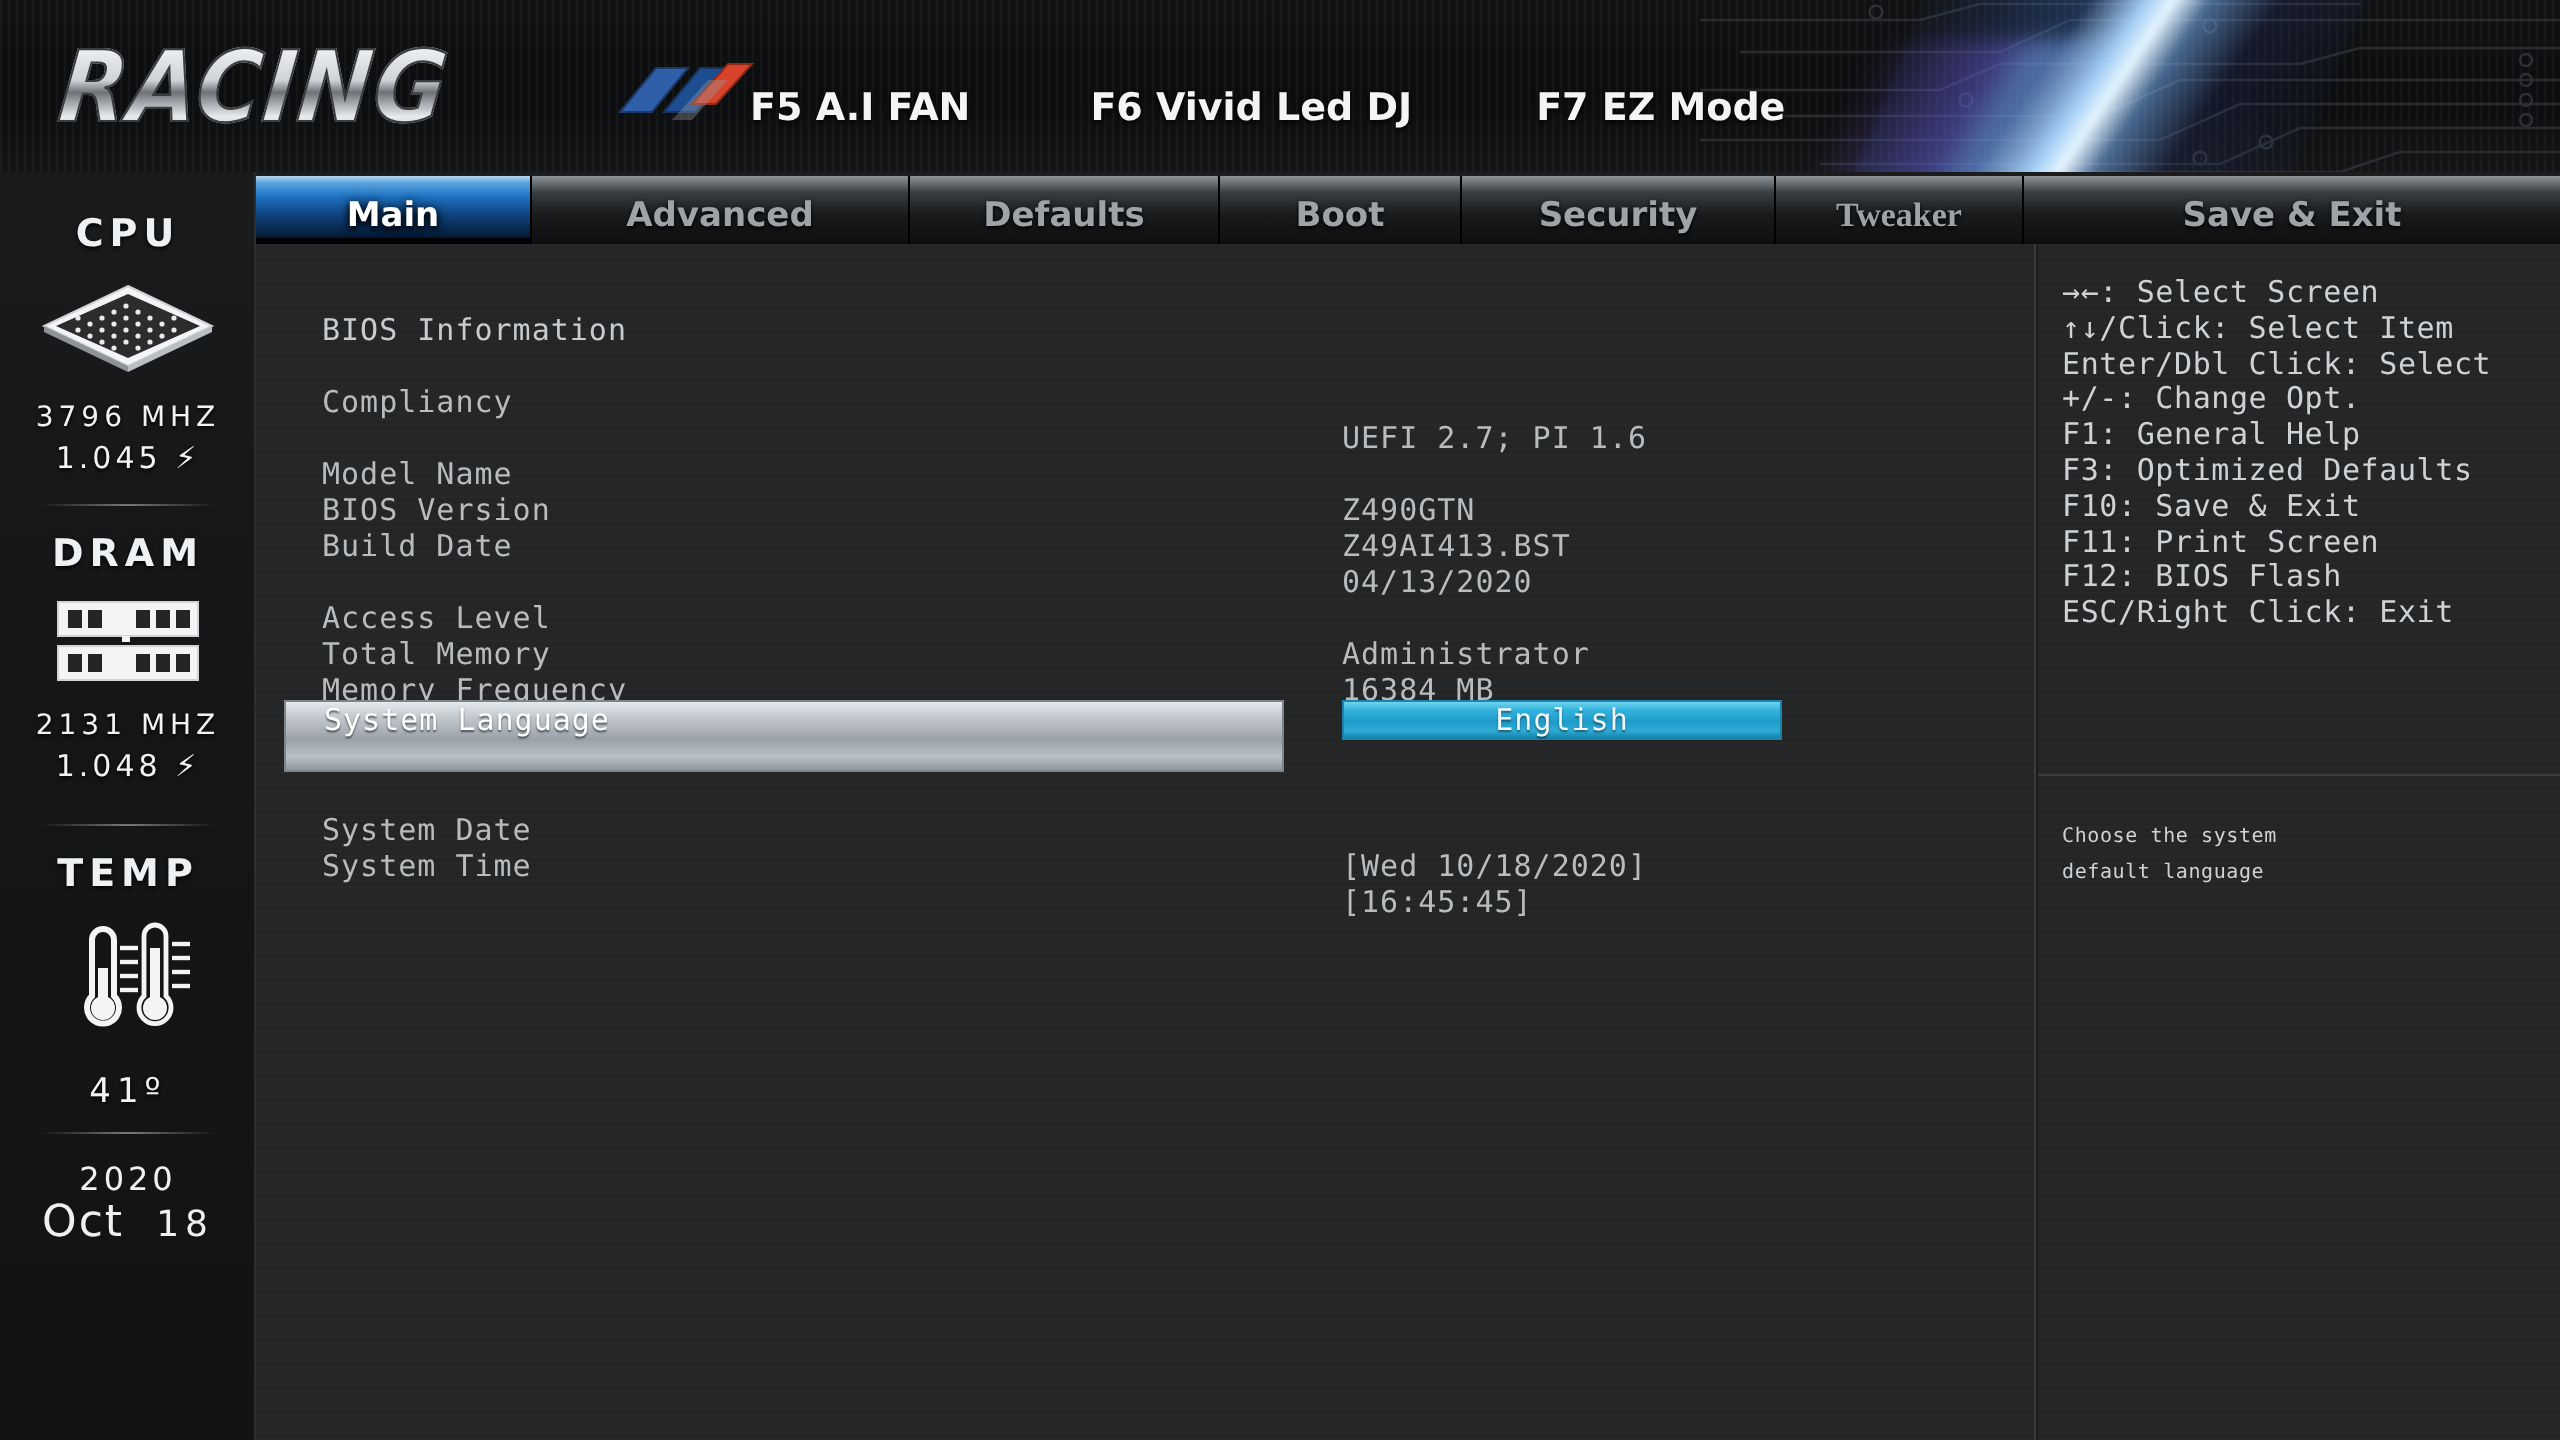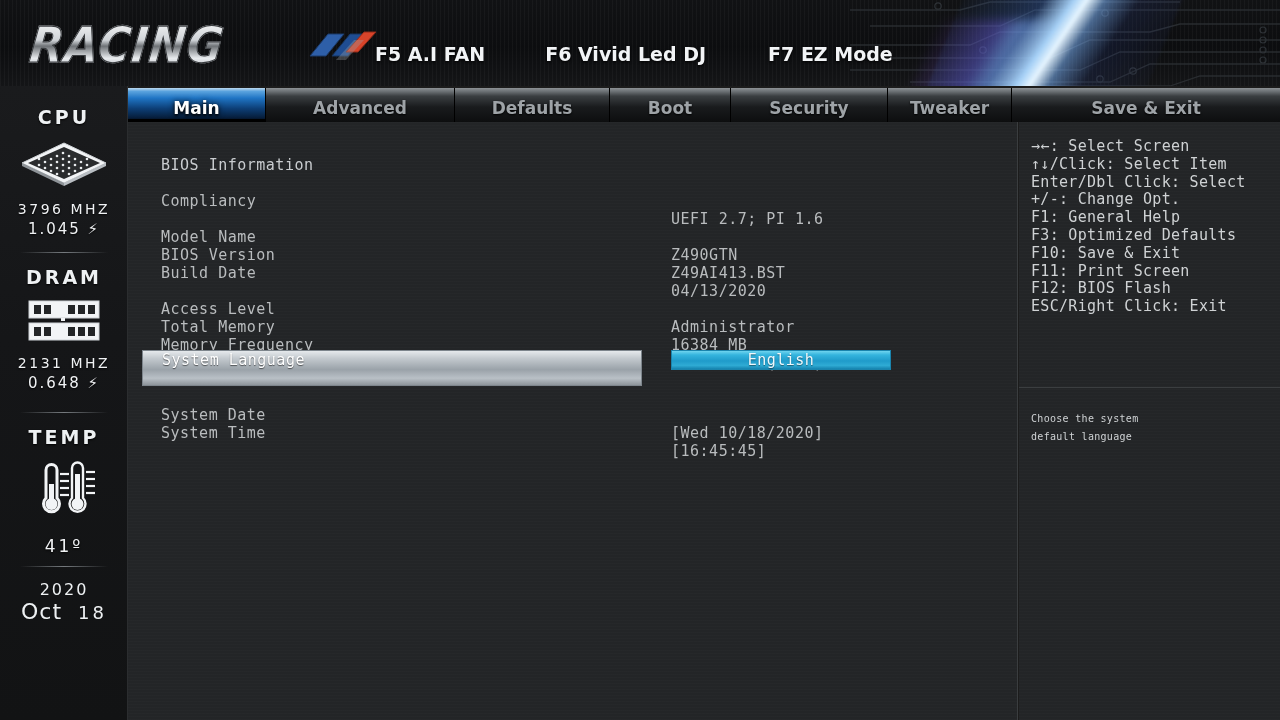--- a/index.html
+++ b/index.html
@@ -92,21 +92,21 @@
     border-right:1px solid #000;
     cursor:pointer;
     background:linear-gradient(180deg,#8d9296 0%,#6c7175 10%,#3a3e41 24%,#191b1d 56%,#0d0e0f 100%);
     padding-top:6px;
   }
   .tab.t-main      { width:138px;text-align:center; }
   .tab.t-advanced  { width:189px;text-align:center; }
   .tab.t-chipset   { width:155px; }
   .tab.t-boot      { width:121px; }
   .tab.t-security  { width:157px; }
-  .tab.t-tweaker   { width:124px; }
+  .tab.t-tweaker   { width:124px;font-family:Liberation Serif, serif; }
   .tab.t-save      { width:268px; border-right:none; }
   .tab.active {
     color:#ffffff;
     background:linear-gradient(180deg,#bcd8ef 0%,#5aa3de 10%,#1f74c4 30%,#0d3f77 60%,#061d3a 88%,#000 100%);
     text-shadow:0 2px 3px #000, 0 0 6px rgba(0,0,0,.8);
   }
   .tab.active::after{
     content:""; position:absolute; left:0; right:0; bottom:0; height:3px;
     background:#000;
   }
@@ -409,21 +409,21 @@
             <rect x="2" y="24" width="70" height="17" fill="#f2f4f6" stroke="#cfd3d7"></rect>
             <rect x="7" y="28" width="7" height="9" fill="#232527"></rect>
             <rect x="17" y="28" width="7" height="9" fill="#232527"></rect>
             <rect x="41" y="28" width="7" height="9" fill="#232527"></rect>
             <rect x="51" y="28" width="7" height="9" fill="#232527"></rect>
             <rect x="61" y="28" width="7" height="9" fill="#232527"></rect>
           </g>
         </svg>
       </div>
       <div class="sb-val" style="margin-top:12px">2131 MHZ</div>
-      <div class="sb-val2" style="margin-top:3px">0.648 ⚡</div>
+      <div class="sb-val2" style="margin-top:3px">1.048 ⚡</div>
     </div>
     <div class="sb-divider" style="top:326px"></div>
 
     <div class="sb-block" style="top:340px">
       <div class="sb-title">TEMP</div>
       <div class="sb-icon" style="margin-top:12px">
         <svg width="74" height="62" viewBox="0 0 74 62">
           <g fill="none" stroke="#f2f4f6" stroke-width="3">
             <path d="M19,10 a5.5,5.5 0 0 1 11,0 L30,38 a8,8 0 1 1 -11,0 Z"></path>
           </g>

